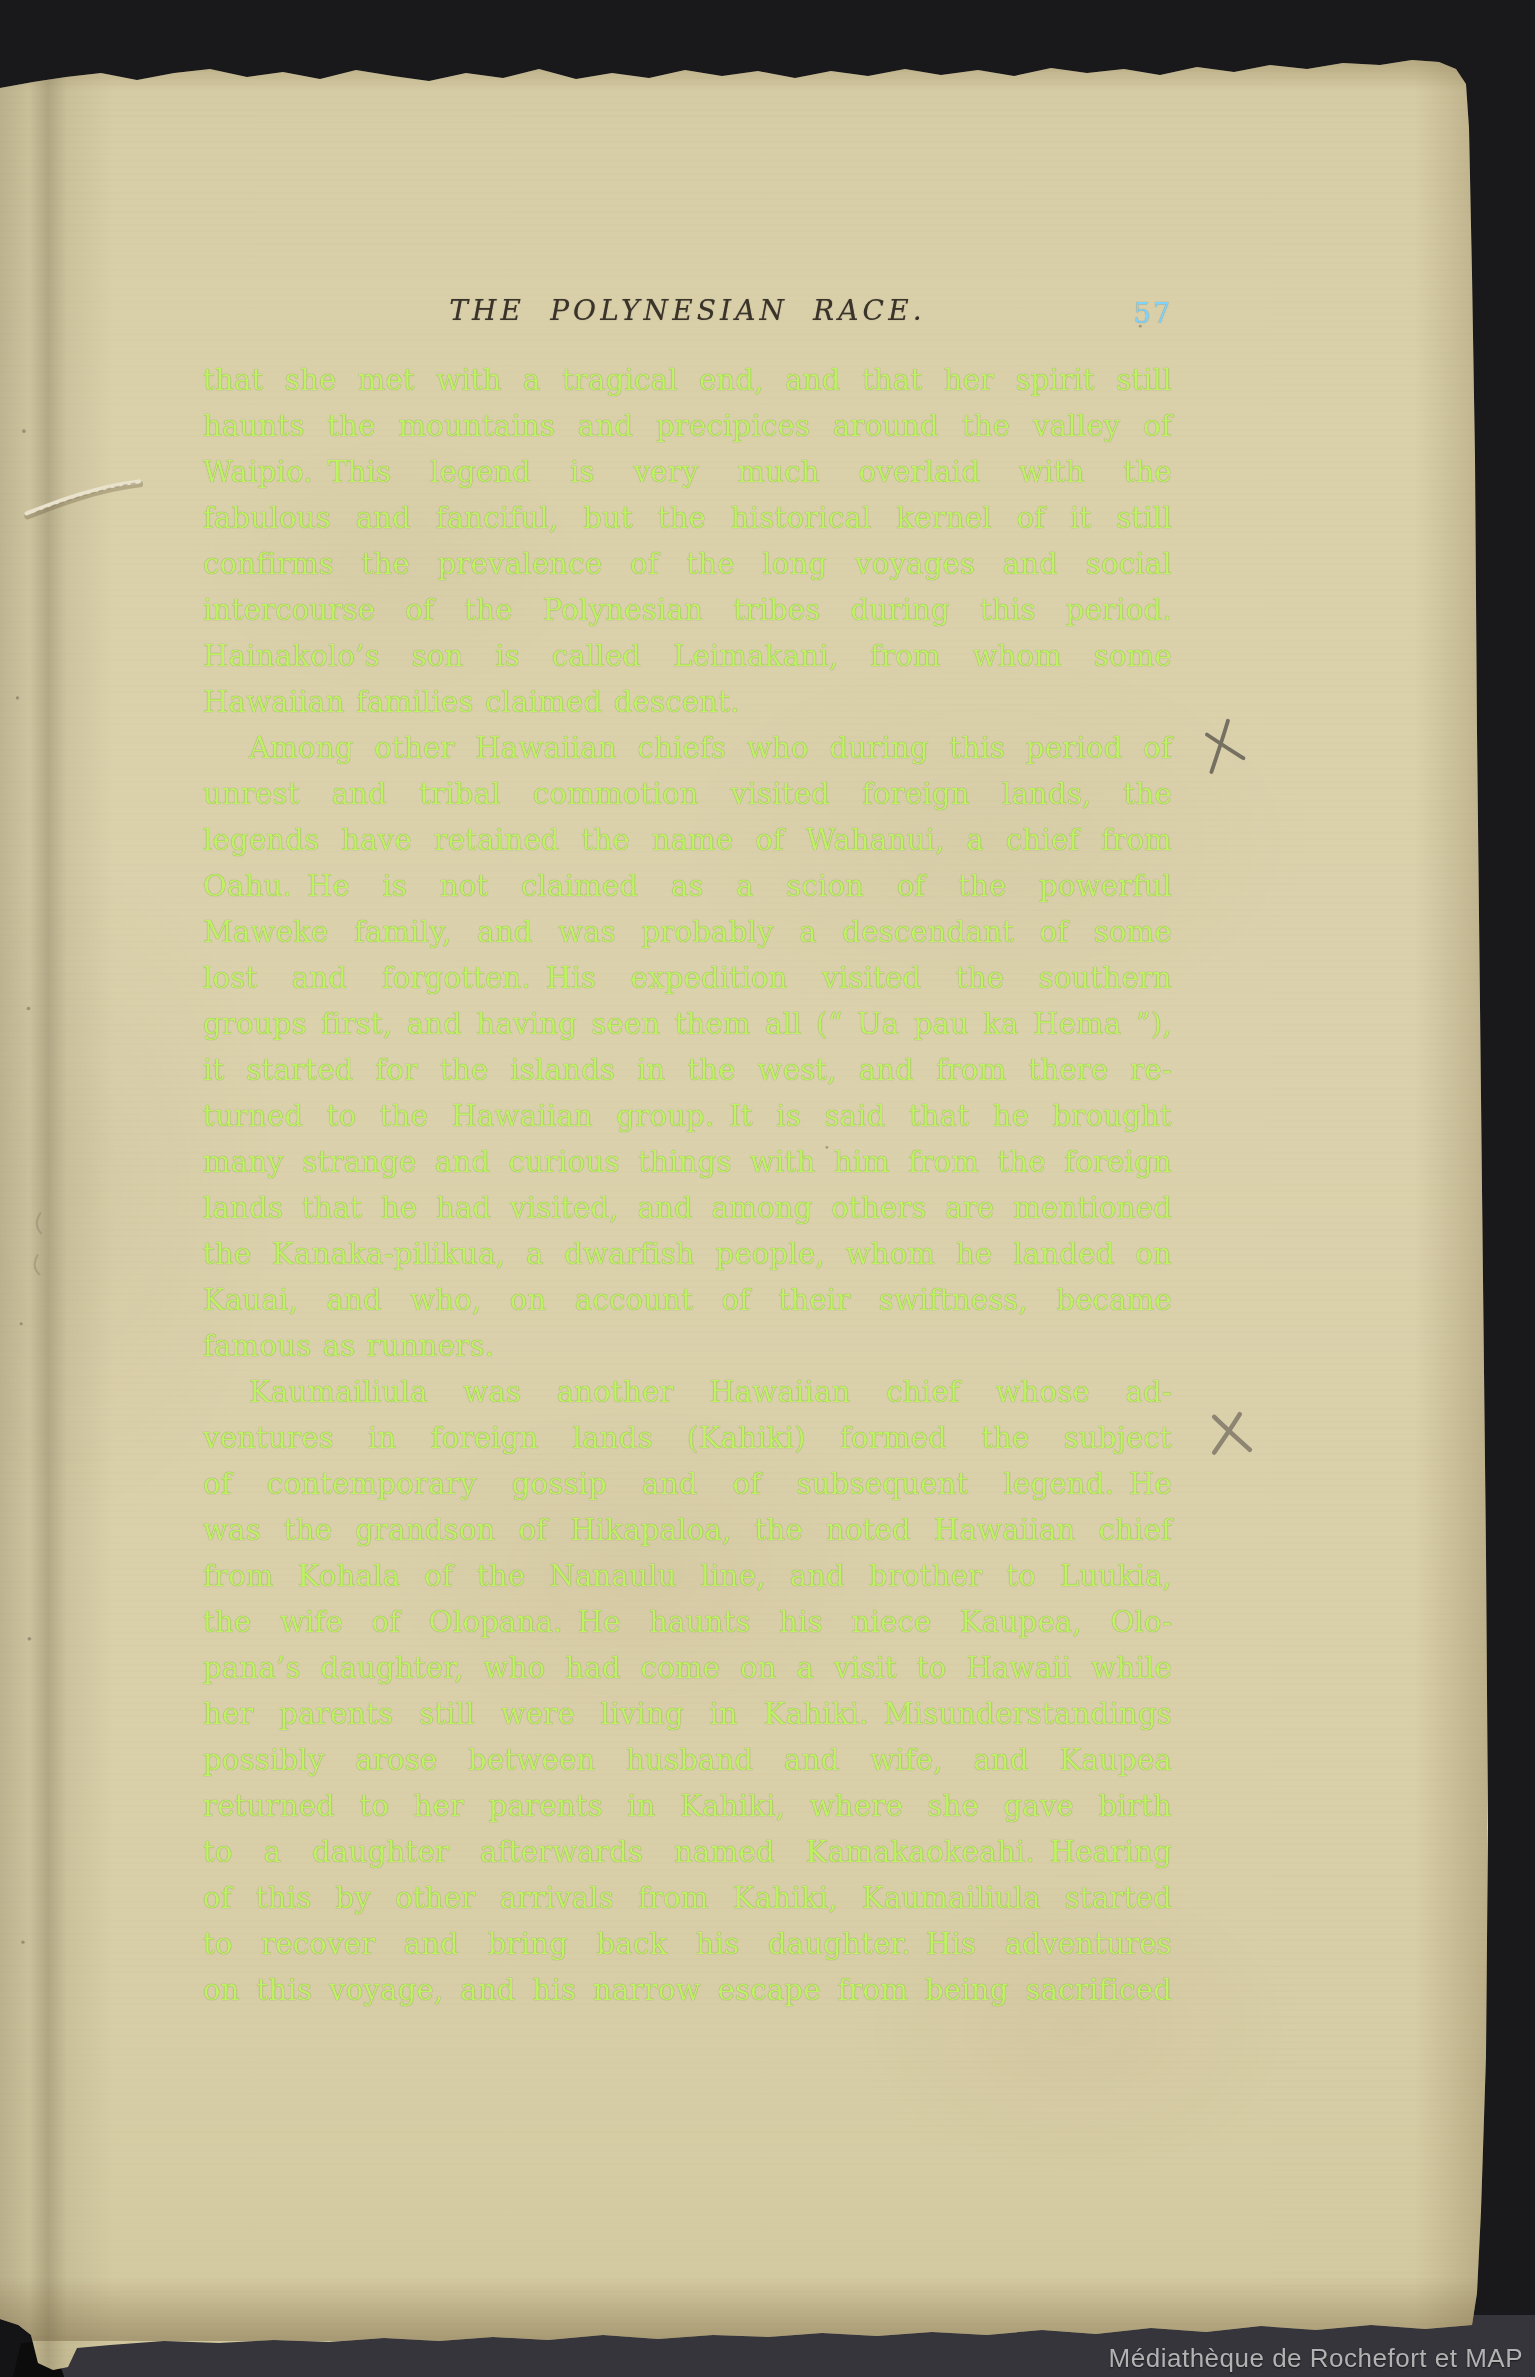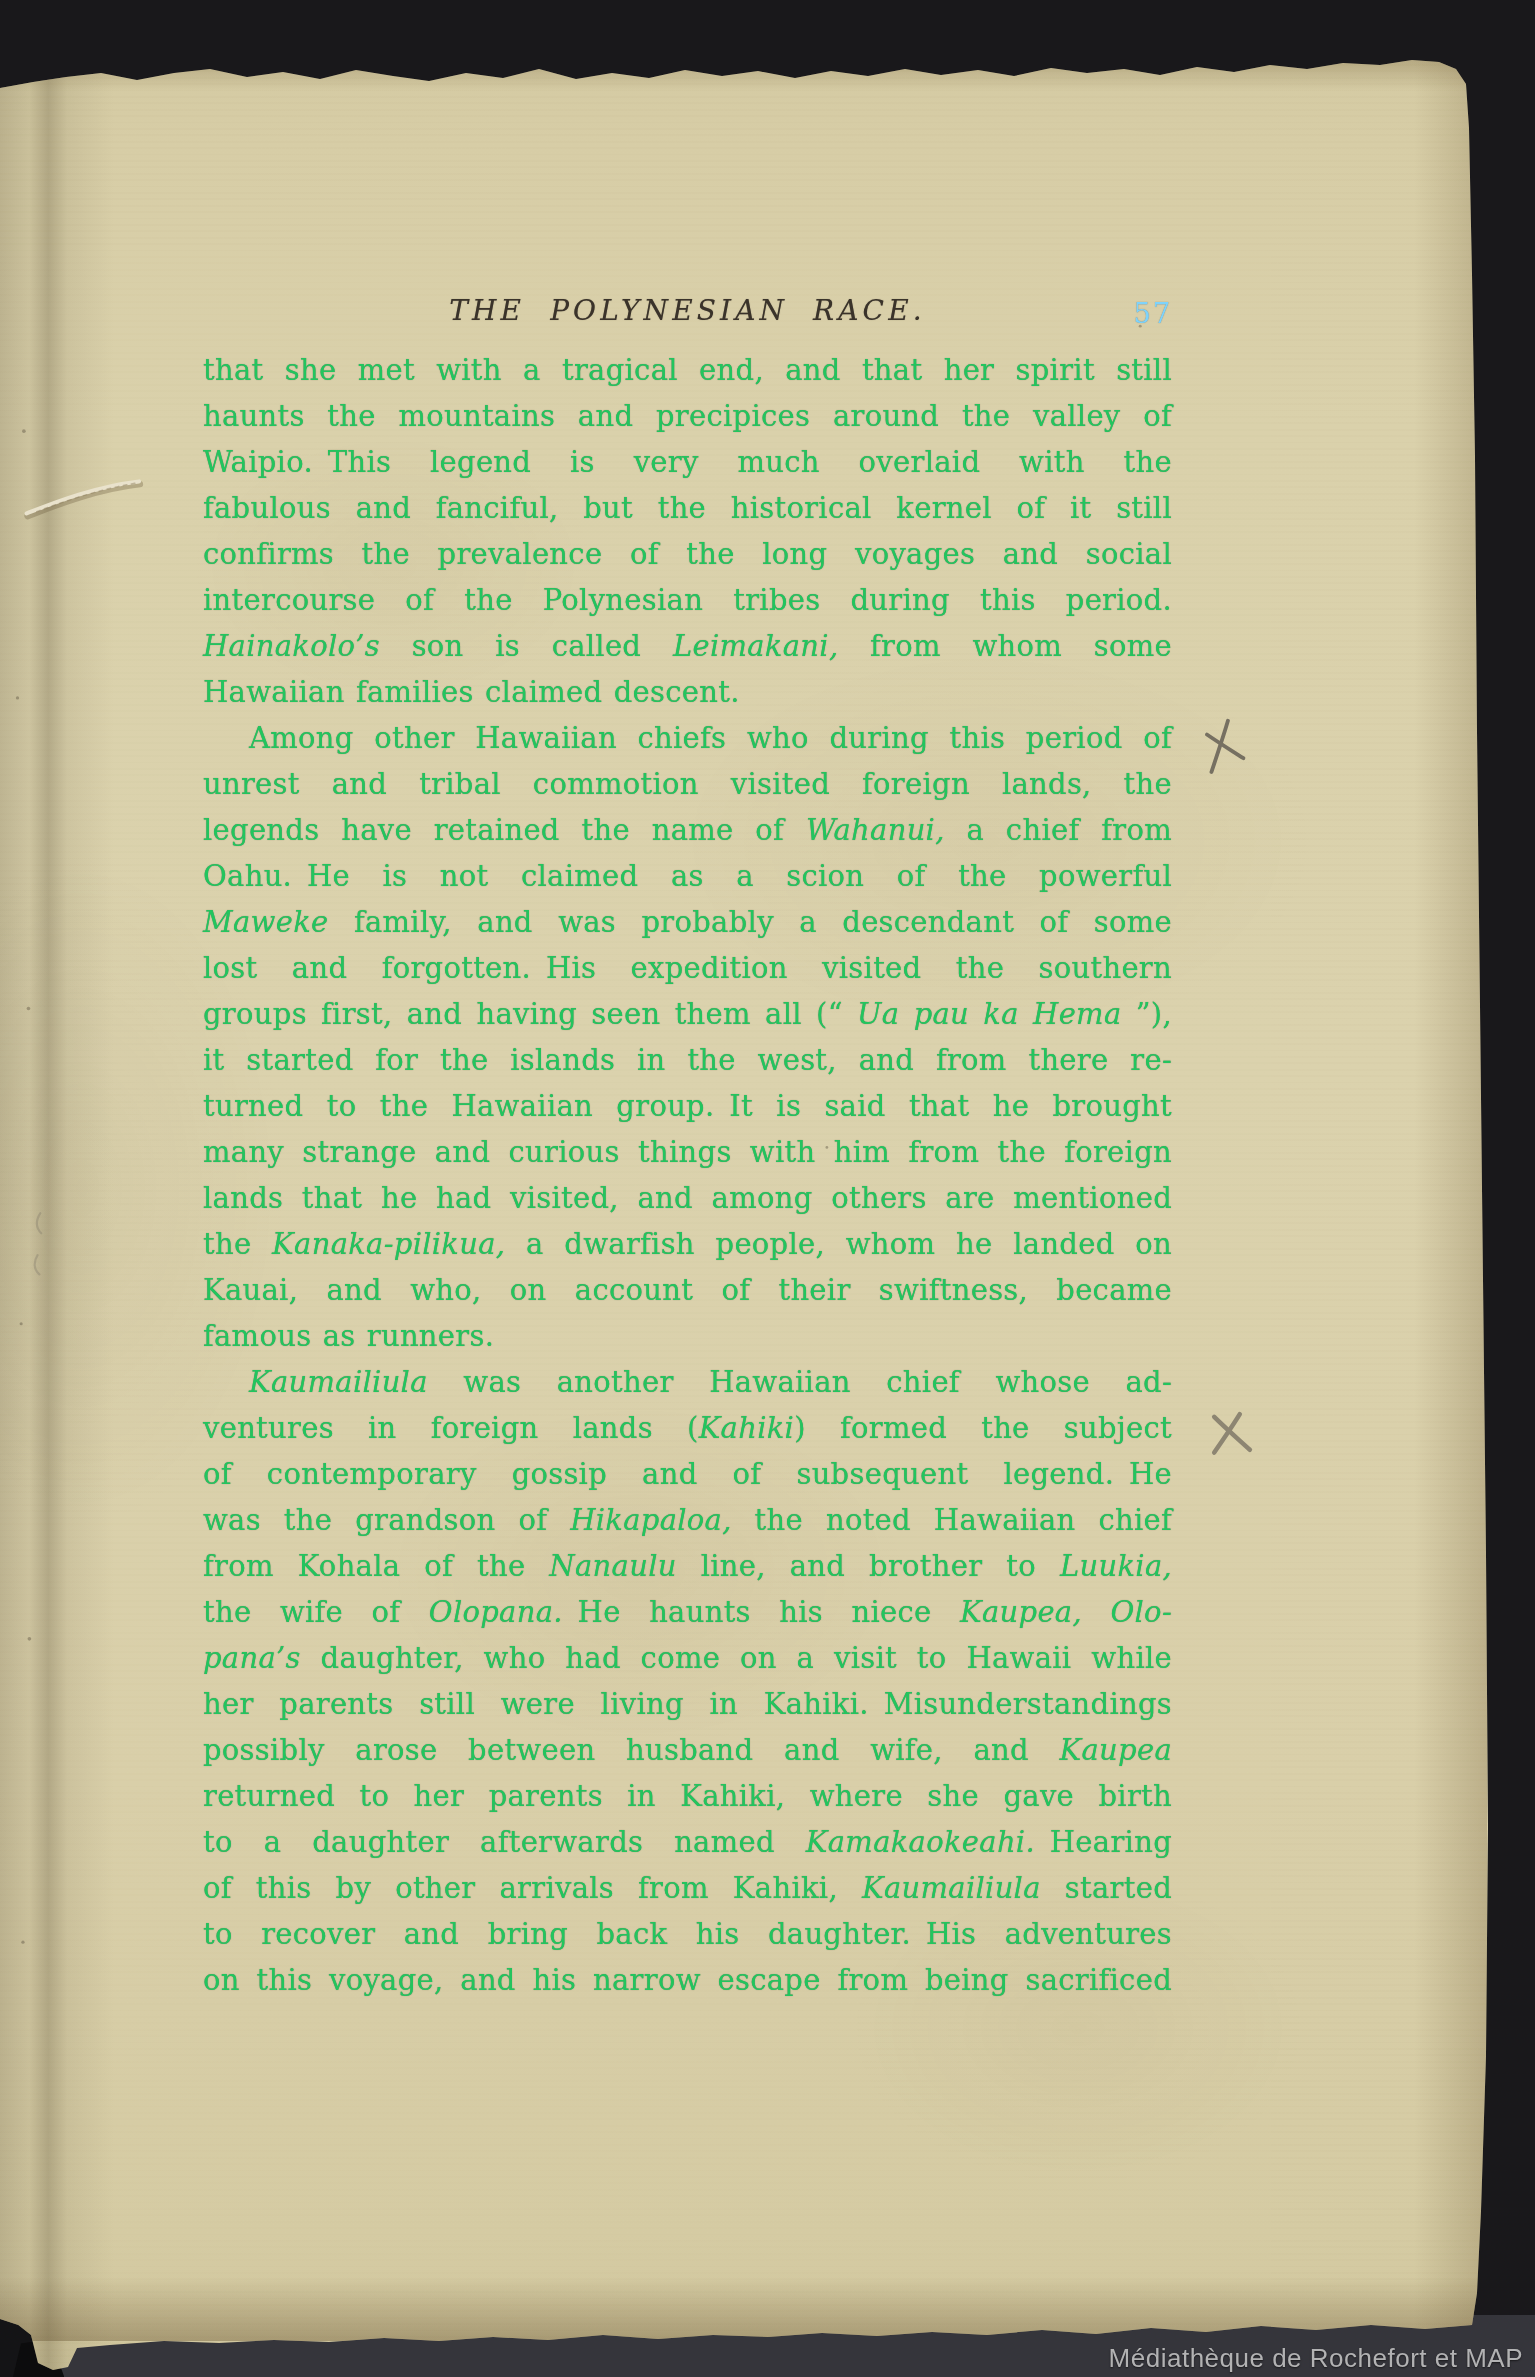--- a/index.html
+++ b/index.html
@@ -45,27 +45,27 @@
     radial-gradient(ellipse 329px 228px at 1078px 2028px,rgba(120,100,60,0.05),transparent 70%),
     radial-gradient(ellipse 274px 457px at 82px 1188px,rgba(110,95,60,0.07),transparent 75%),
     repeating-linear-gradient(180deg,rgba(128,108,68,0.025) 0 1.8px,rgba(0,0,0,0) 1.8px 6.4px);}
 
   
   .header-title{position:absolute;left:203px;top:294px;width:969px;text-align:center;
     font-style:italic;font-size:28px;letter-spacing:4.1px;word-spacing:12px;color:#3a332a;
     text-shadow:0 0 0.9px rgba(58,51,42,0.5);}
   .page-number{position:absolute;left:1042px;top:298px;width:130px;text-align:right;
     font-size:27.4px;letter-spacing:1.8px;color:#7dd3fc;text-shadow:0 0 0.9px rgba(58,51,42,0.5);}
-  .text-block{position:absolute;left:203px;top:347px;width:969px;color:#22c55e;
+  .text-block{position:absolute;left:203px;top:357px;width:969px;color:#bef264;
     text-shadow:0 0 0.9px rgba(52,45,35,0.55);}
   .line{font-size:29px;line-height:46px;letter-spacing:0.3px;word-spacing:1.8px;
     text-align:justify;text-align-last:justify;}
   .line.nojust{text-align-last:left;}
   .line.indent{text-indent:46px;}
-  .it{font-style:italic;}
+  .it{}
 
   
   .marks{position:absolute;left:0;top:0;pointer-events:none;}
 
   
   .watermark{position:absolute;right:12px;top:2343px;font-family:"Liberation Sans",sans-serif;
     font-size:26px;letter-spacing:0.5px;color:#b2b2b3;text-shadow:0 0.9px 1.8px rgba(0,0,0,0.55);}
 </style>
 </head>
 <body>

